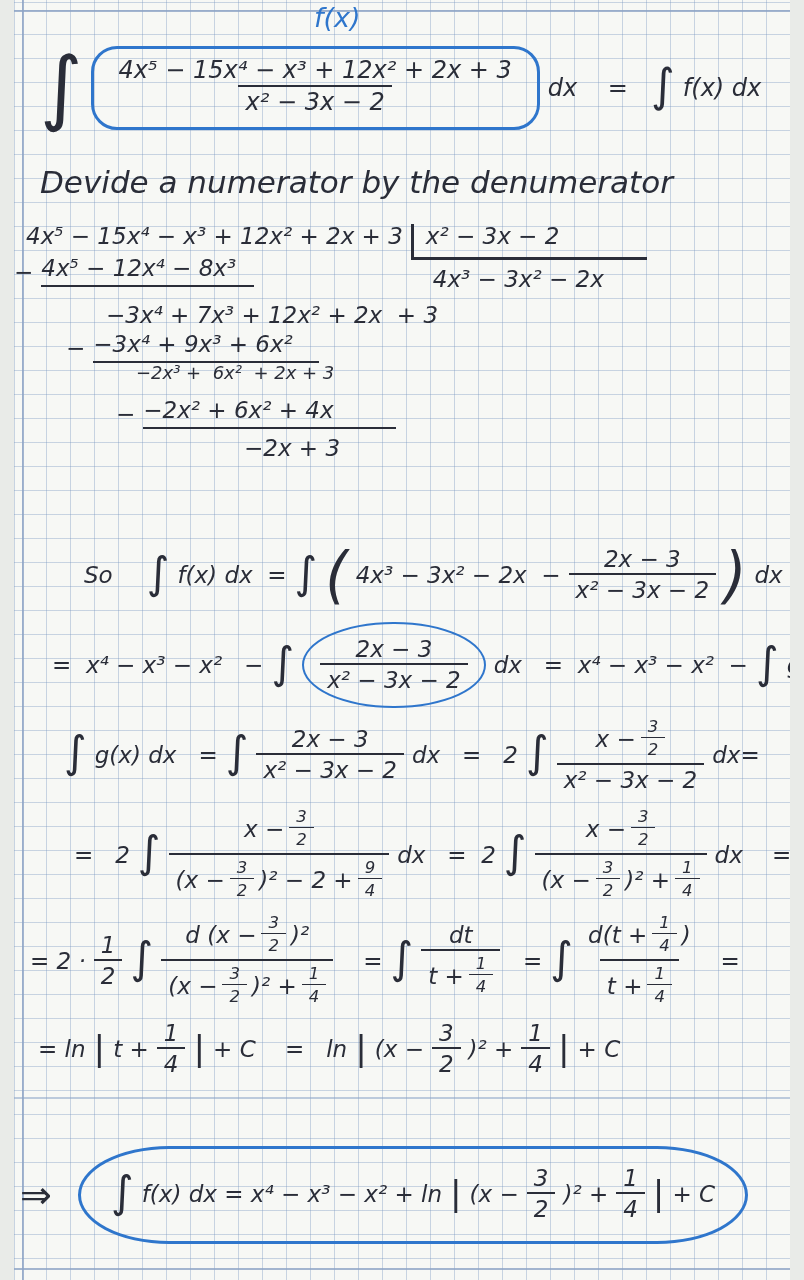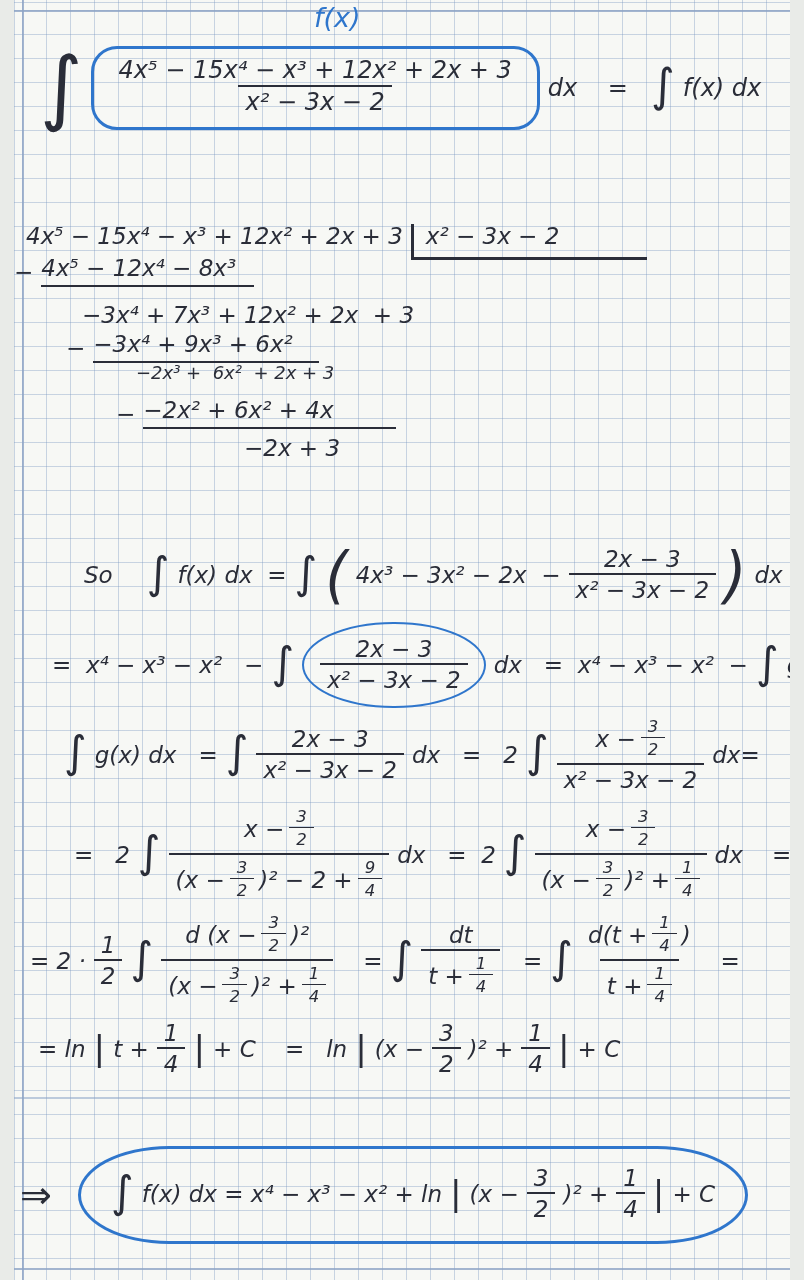--- a/index.html
+++ b/index.html
@@ -57,23 +57,24 @@
 <body>
 
 <div class="stage" id="stage">
   <div class="rule v" style="left:8px"></div>
   <div class="rule v" style="left:792px;opacity:.45"></div>
   <div class="rule h" style="top:10px"></div>
   <div class="rule h" style="top:1097px;opacity:.55"></div>
   <div class="rule h" style="top:1268px"></div>
 <div class="line" style="left: 300px; top: 4px; font-size: 27px; color: rgb(47, 118, 204);"><span class="tx ">f(x)</span></div>
     <div class="line" style="left: 26px; top: 46px; font-size: 24px;"><span class="tx int-xl">∫</span><span class="grp oval-rect "><span class="frac"><span class="num"><span class="tx ">4x⁵ − 15x⁴ − x³ + 12x² + 2x + 3</span></span><span class="den"><span class="tx ">x² − 3x − 2</span></span></span></span><span class="tx ">dx    =  </span><span class="tx int">∫</span><span class="tx ">f(x) dx</span></div>
-    <div class="line" style="left: 12px; top: 224px; font-size: 23px; align-items: flex-start;"><span class="tx ">4x⁵ − 15x⁴ − x³ + 12x² + 2x + 3</span><span class="divbox"><span class="dtop"><span class="tx ">x² − 3x − 2</span></span></span></div>
+    <div class="line" style="left: 26px; top: 166px; font-size: 31px;"><span class="tx ">Devide a numerator by the denumerator</span></div>
+    <div class="line" style="left: 12px; top: 224px; font-size: 23px; align-items: flex-start;"><span class="tx ">4x⁵ − 15x⁴ − x³ + 12x² + 2x + 3</span><span class="divbox"><span class="dtop"><span class="tx ">x² − 3x − 2</span></span><span class="dbot"><span class="tx ">4x³ − 3x² − 2x</span></span></span></div>
     <div class="line" style="left: 0px; top: 256px; font-size: 23px;"><span class="tx ">−</span><span class="grp u " style="padding-right: 18px;"><span class="tx ">4x⁵ − 12x⁴ − 8x³</span></span></div>
-    <div class="line" style="left: 68px; top: 303px; font-size: 23px;"><span class="tx ">−3x⁴ + 7x³ + 12x² + 2x  + 3</span></div>
+    <div class="line" style="left: 92px; top: 303px; font-size: 23px;"><span class="tx ">−3x⁴ + 7x³ + 12x² + 2x  + 3</span></div>
     <div class="line" style="left: 52px; top: 332px; font-size: 23px;"><span class="tx ">−</span><span class="grp u " style="padding-right: 26px;"><span class="tx ">−3x⁴ + 9x³ + 6x²</span></span></div>
     <div class="line" style="left: 122px; top: 364px; font-size: 18px; align-items: center;"><span class="tx ">−2x³ +  6x²  + 2x + 3</span></div>
     <div class="line" style="left: 102px; top: 398px; font-size: 23px;"><span class="tx ">−</span><span class="grp u " style="padding-right: 62px; align-items: flex-end;"><span class="tx ">−2x² + 6x² + 4x</span></span></div>
     <div class="line" style="left: 230px; top: 436px; font-size: 23px;"><span class="tx ">−2x + 3</span></div>
     <div class="line" style="left: 70px; top: 546px; font-size: 23px;"><span class="tx word">So</span><span class="tx int">∫</span><span class="tx ">f(x) dx  =</span><span class="tx int">∫</span><span class="tx big">(</span><span class="tx ">4x³ − 3x² − 2x  −</span><span class="frac"><span class="num"><span class="tx ">2x − 3</span></span><span class="den"><span class="tx ">x² − 3x − 2</span></span></span><span class="tx big">)</span><span class="tx ">dx   =</span></div>
     <div class="line" style="left: 38px; top: 622px; font-size: 23px;"><span class="tx ">=  x⁴ − x³ − x²   −</span><span class="tx int">∫</span><span class="grp oval-ellipse "><span class="frac"><span class="num"><span class="tx ">2x − 3</span></span><span class="den"><span class="tx ">x² − 3x − 2</span></span></span></span><span class="tx ">dx   =  x⁴ − x³ − x²  −</span><span class="tx int">∫</span><span class="tx ">g (x) dx</span></div>
     <div class="line" style="left: 50px; top: 716px; font-size: 23px;"><span class="tx int">∫</span><span class="tx ">g(x) dx   =</span><span class="tx int">∫</span><span class="frac"><span class="num"><span class="tx ">2x − 3</span></span><span class="den"><span class="tx ">x² − 3x − 2</span></span></span><span class="tx ">dx   =   2</span><span class="tx int">∫</span><span class="frac"><span class="num"><span class="tx ">x −</span><span class="frac"><span class="num"><span class="tx ">3</span></span><span class="den"><span class="tx ">2</span></span></span></span><span class="den"><span class="tx ">x² − 3x − 2</span></span></span><span class="tx ">dx=</span></div>
     <div class="line" style="left: 60px; top: 806px; font-size: 23px;"><span class="tx ">=   2</span><span class="tx int">∫</span><span class="frac"><span class="num"><span class="tx ">x −</span><span class="frac"><span class="num"><span class="tx ">3</span></span><span class="den"><span class="tx ">2</span></span></span></span><span class="den"><span class="tx ">(x −</span><span class="frac"><span class="num"><span class="tx ">3</span></span><span class="den"><span class="tx ">2</span></span></span><span class="tx ">)² − 2 +</span><span class="frac"><span class="num"><span class="tx ">9</span></span><span class="den"><span class="tx ">4</span></span></span></span></span><span class="tx ">dx   =  2</span><span class="tx int">∫</span><span class="frac"><span class="num"><span class="tx ">x −</span><span class="frac"><span class="num"><span class="tx ">3</span></span><span class="den"><span class="tx ">2</span></span></span></span><span class="den"><span class="tx ">(x −</span><span class="frac"><span class="num"><span class="tx ">3</span></span><span class="den"><span class="tx ">2</span></span></span><span class="tx ">)² +</span><span class="frac"><span class="num"><span class="tx ">1</span></span><span class="den"><span class="tx ">4</span></span></span></span></span><span class="tx ">dx    =</span></div>
     <div class="line" style="left: 16px; top: 912px; font-size: 23px;"><span class="tx ">= 2 ·</span><span class="frac"><span class="num"><span class="tx ">1</span></span><span class="den"><span class="tx ">2</span></span></span><span class="tx int">∫</span><span class="frac"><span class="num"><span class="tx ">d (x −</span><span class="frac"><span class="num"><span class="tx ">3</span></span><span class="den"><span class="tx ">2</span></span></span><span class="tx ">)²</span></span><span class="den"><span class="tx ">(x −</span><span class="frac"><span class="num"><span class="tx ">3</span></span><span class="den"><span class="tx ">2</span></span></span><span class="tx ">)² +</span><span class="frac"><span class="num"><span class="tx ">1</span></span><span class="den"><span class="tx ">4</span></span></span></span></span><span class="tx ">   =</span><span class="tx int">∫</span><span class="frac"><span class="num"><span class="tx ">dt</span></span><span class="den"><span class="tx ">t +</span><span class="frac"><span class="num"><span class="tx ">1</span></span><span class="den"><span class="tx ">4</span></span></span></span></span><span class="tx ">  =</span><span class="tx int">∫</span><span class="frac"><span class="num"><span class="tx ">d(t +</span><span class="frac"><span class="num"><span class="tx ">1</span></span><span class="den"><span class="tx ">4</span></span></span><span class="tx ">)</span></span><span class="den"><span class="tx ">t +</span><span class="frac"><span class="num"><span class="tx ">1</span></span><span class="den"><span class="tx ">4</span></span></span></span></span><span class="tx ">  =</span></div>
     <div class="line" style="left: 24px; top: 1020px; font-size: 23px;"><span class="tx ">= ln</span><span class="tx bar">|</span><span class="tx ">t +</span><span class="frac"><span class="num"><span class="tx ">1</span></span><span class="den"><span class="tx ">4</span></span></span><span class="tx bar">|</span><span class="tx ">+ C    =   ln</span><span class="tx bar">|</span><span class="tx ">(x −</span><span class="frac"><span class="num"><span class="tx ">3</span></span><span class="den"><span class="tx ">2</span></span></span><span class="tx ">)² +</span><span class="frac"><span class="num"><span class="tx ">1</span></span><span class="den"><span class="tx ">4</span></span></span><span class="tx bar">|</span><span class="tx ">+ C</span></div>

